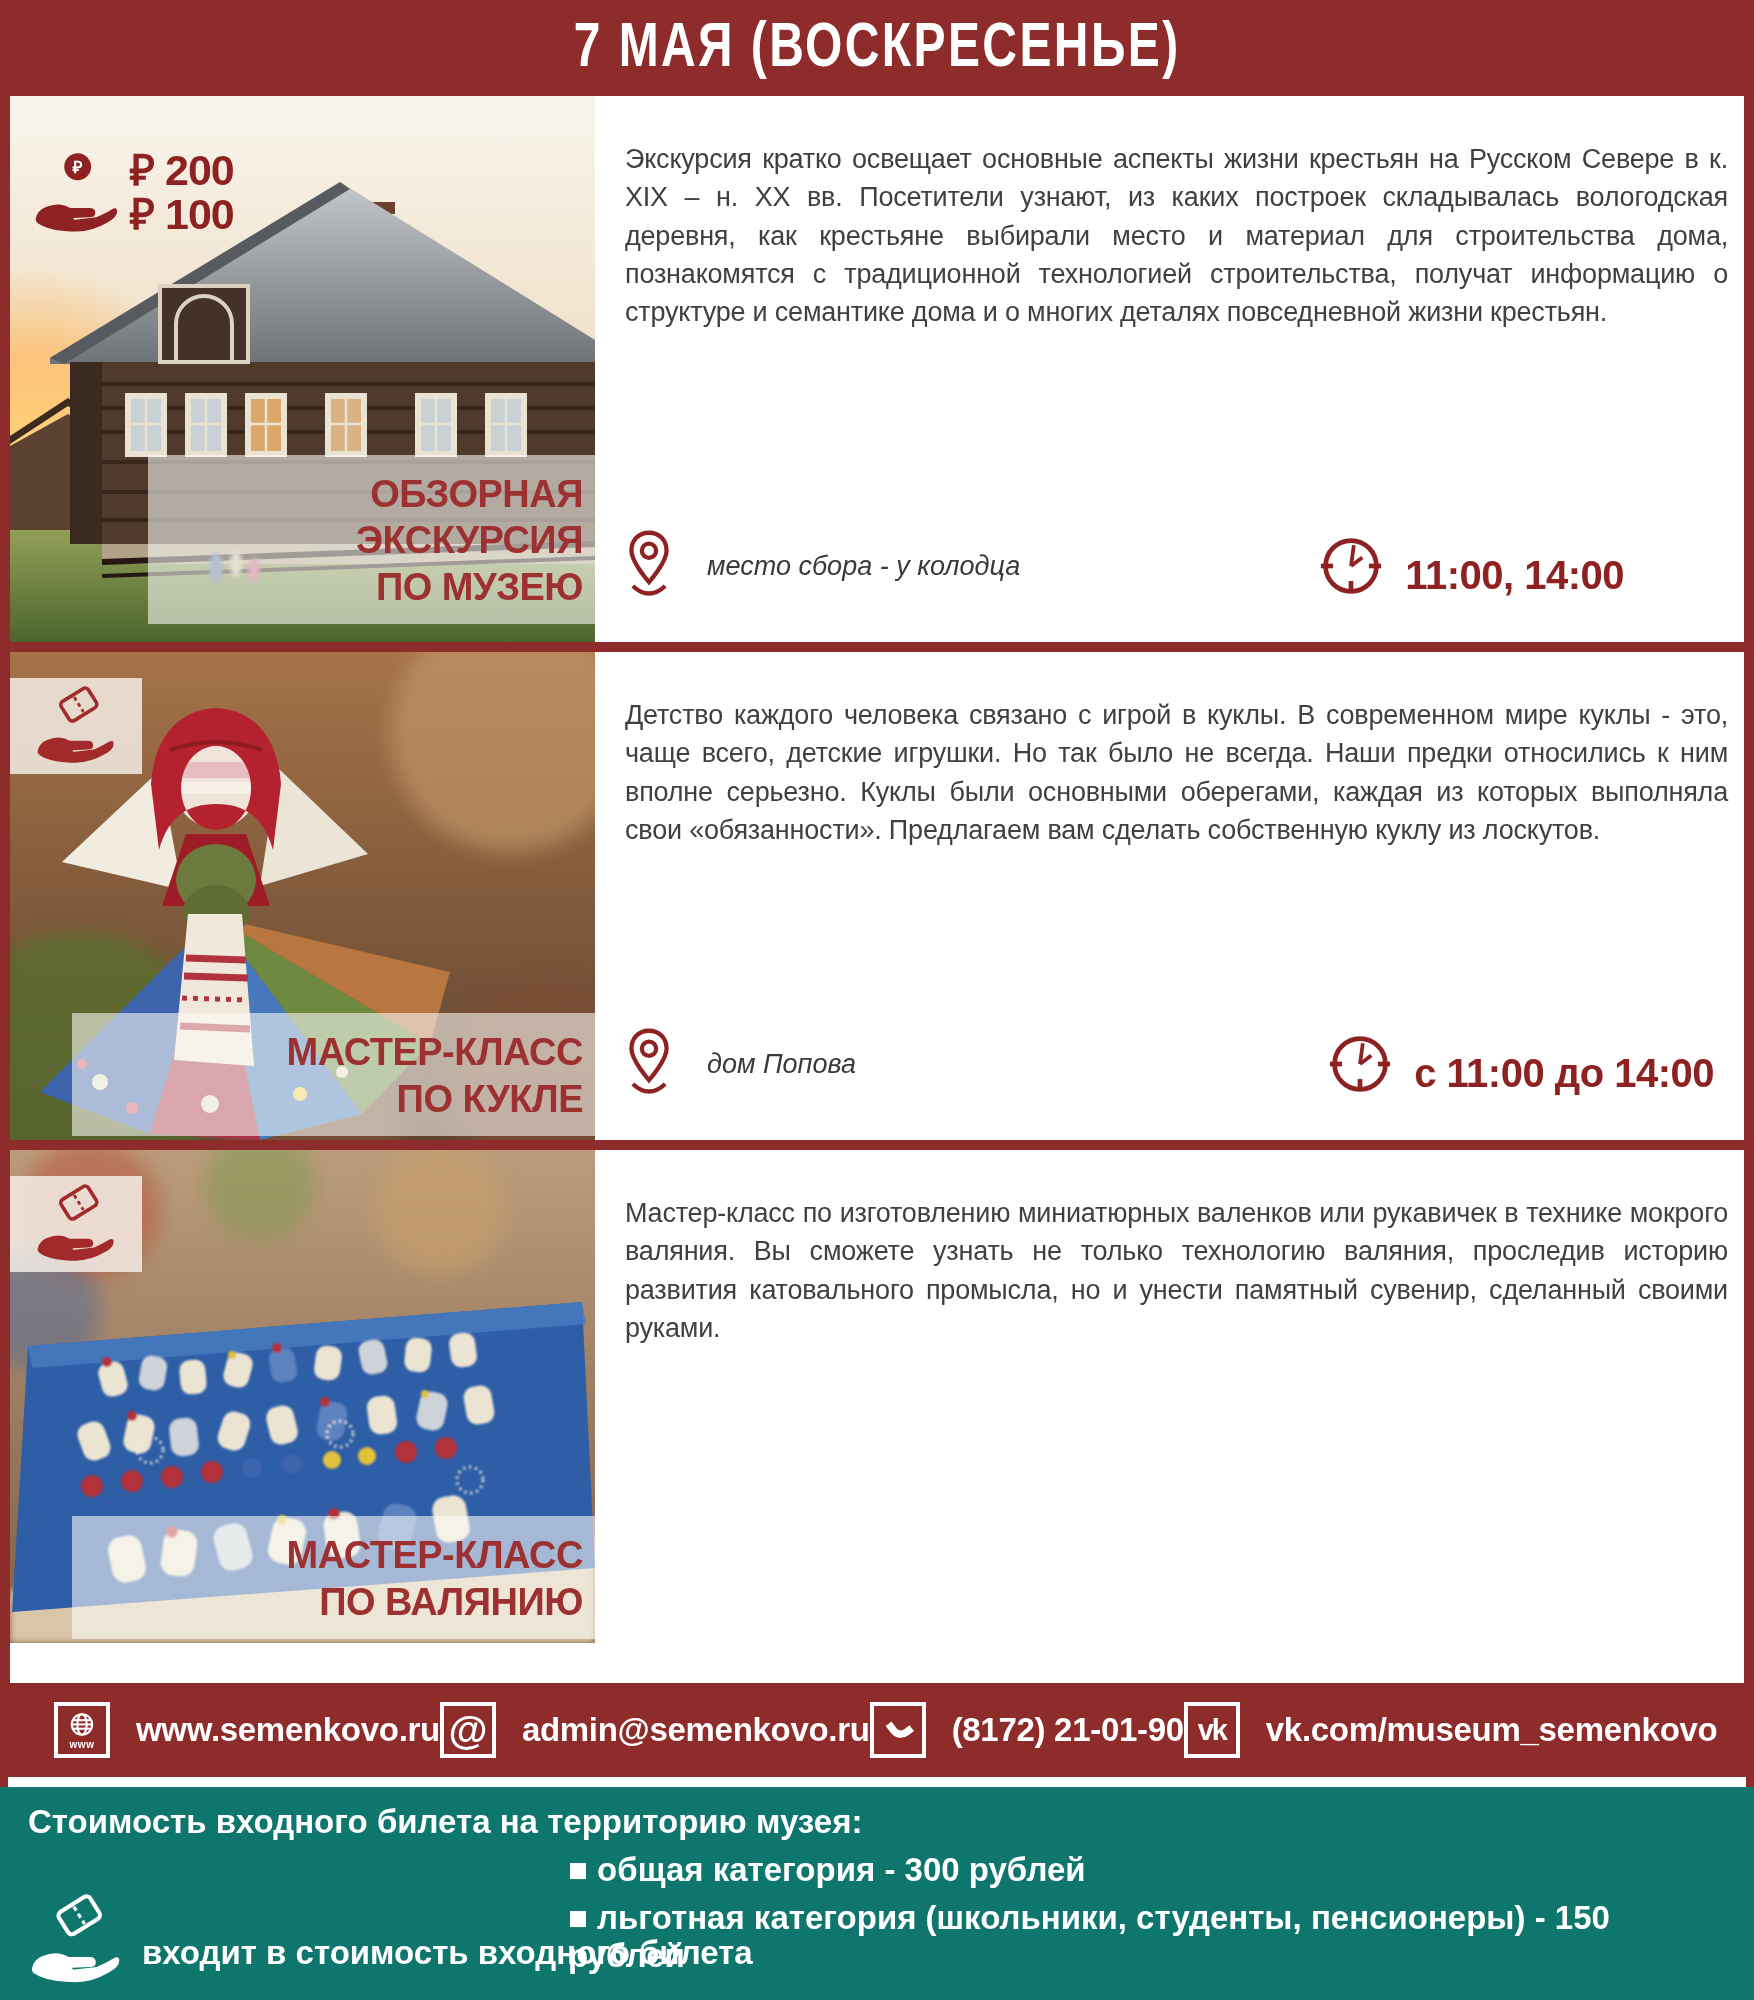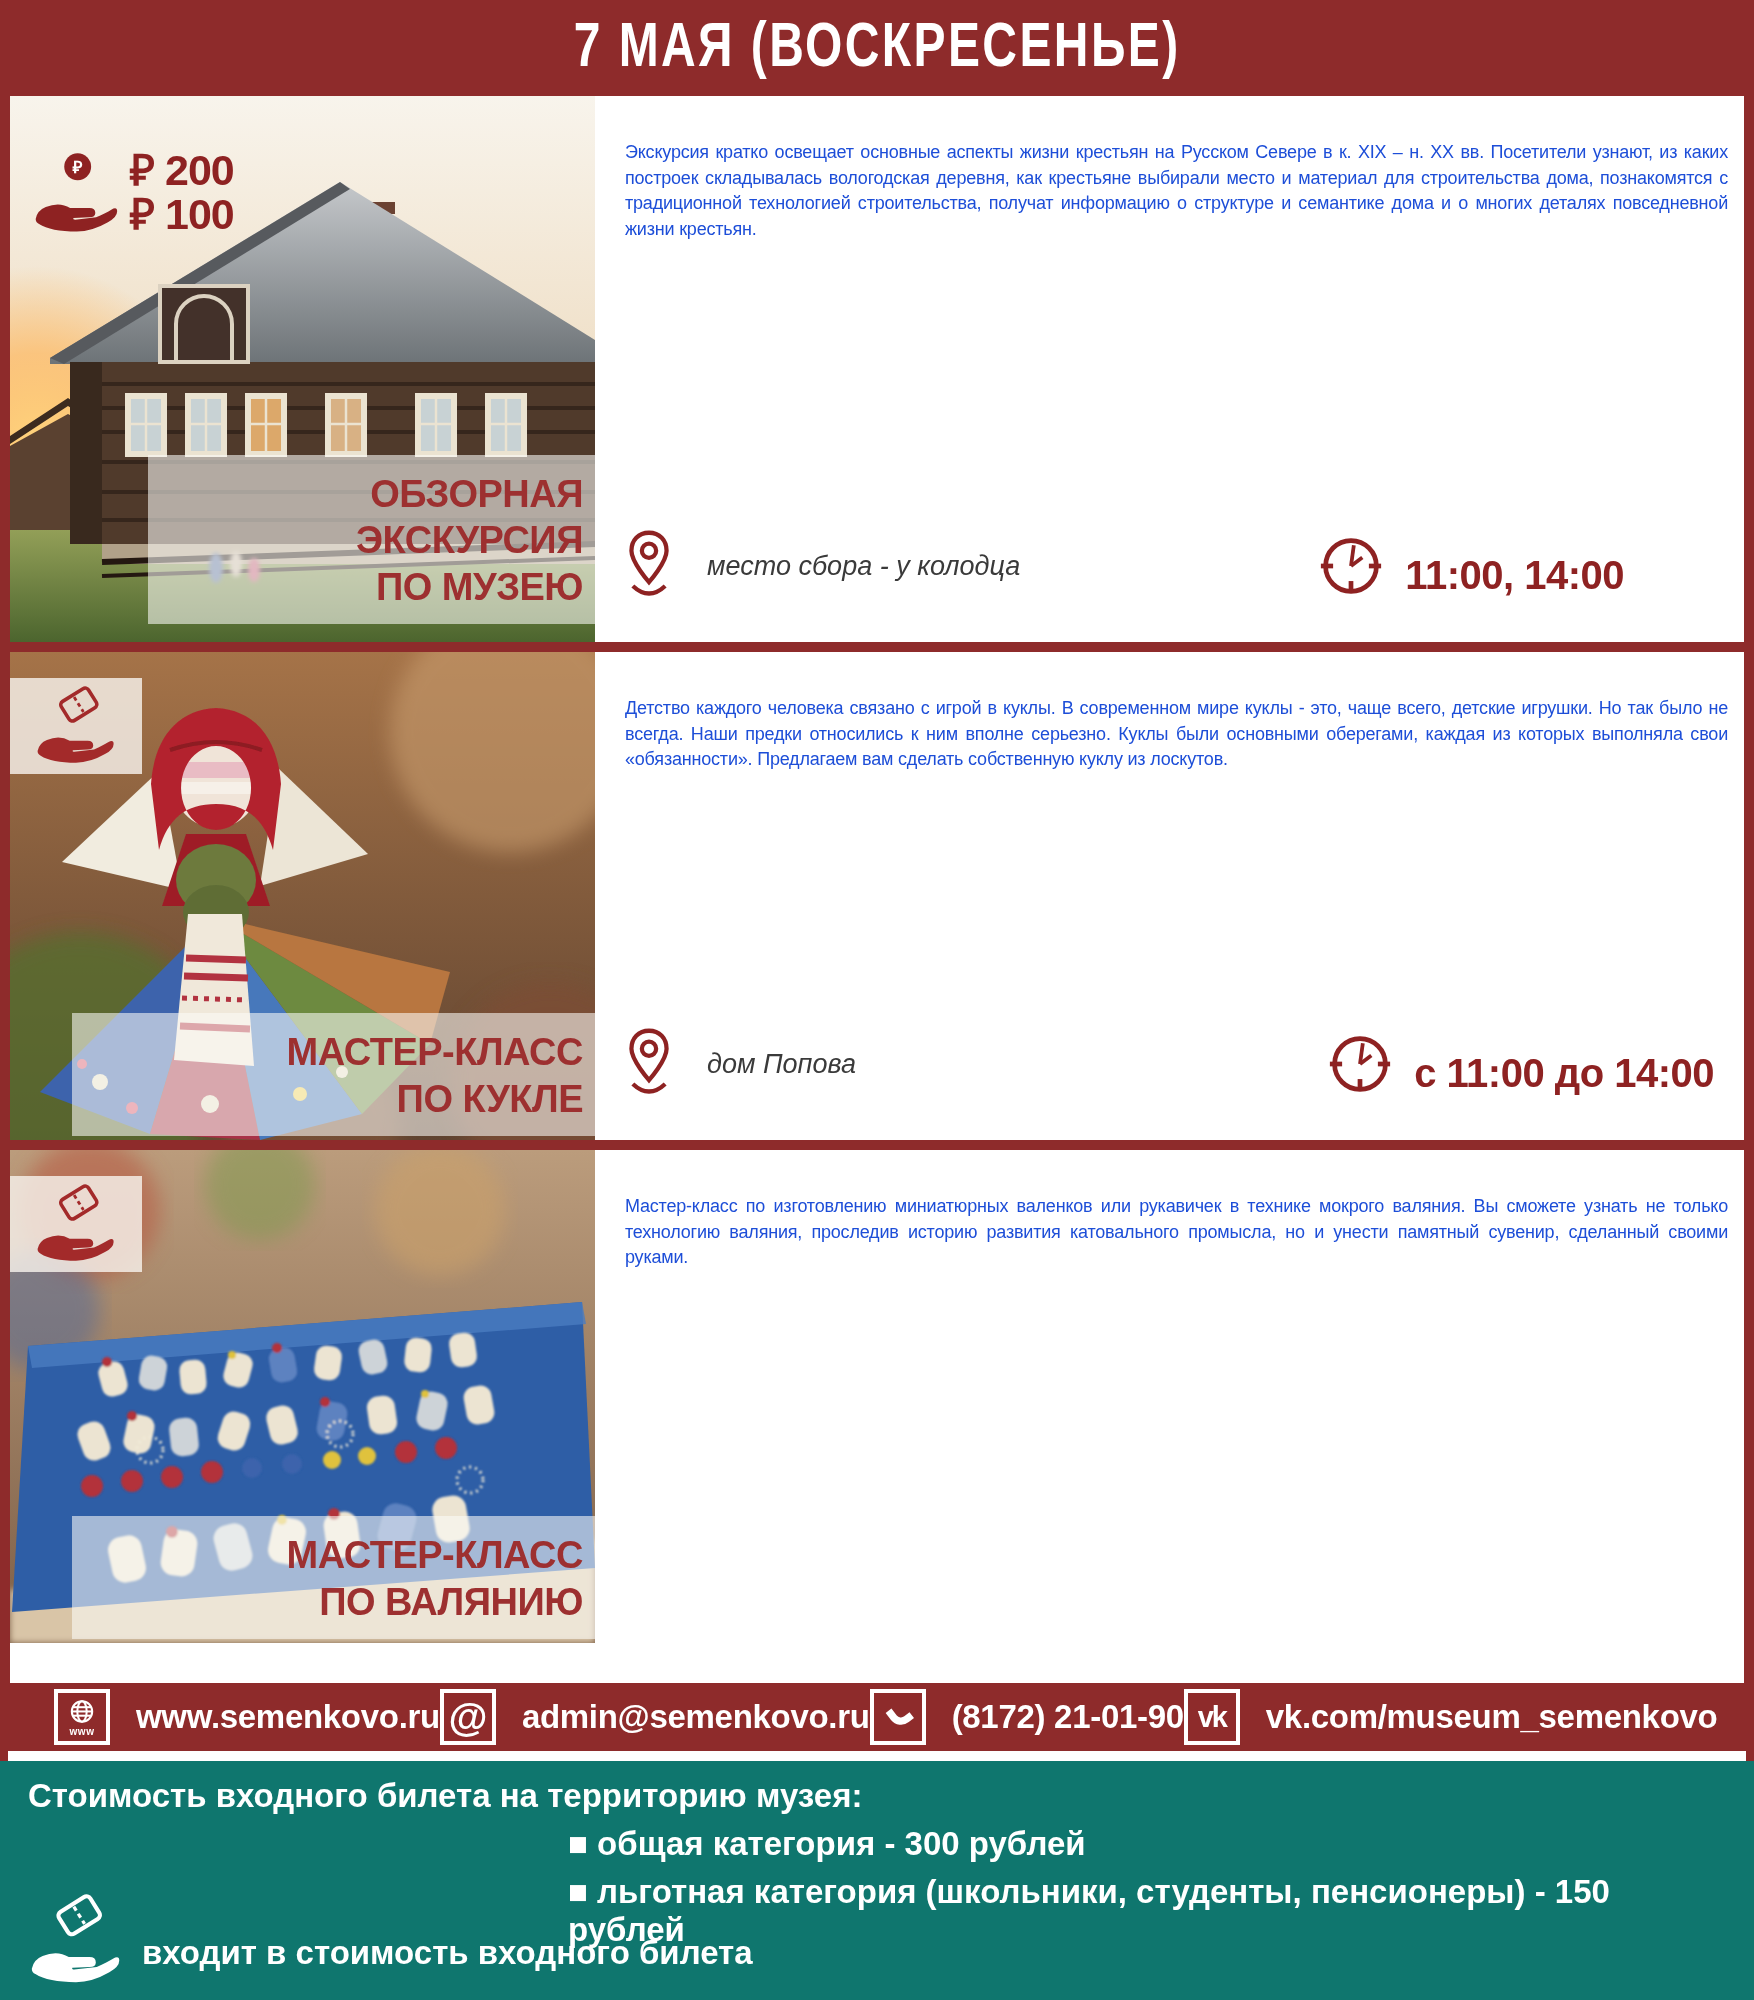--- a/index.html
+++ b/index.html
@@ -23,33 +23,33 @@
   .prices{font-weight:bold;font-size:43px;line-height:1.03;color:#8e2222;letter-spacing:-1px;white-space:nowrap}
 
   .ticket-badge{position:absolute;top:26px;left:0;width:132px;height:96px;background:rgba(246,242,236,.82);display:flex;align-items:center;justify-content:center}
   .ticket-badge svg{width:88px;height:80px;color:#a32a2a}
 
   .title-band{position:absolute;right:0;bottom:18px;left:138px;background:rgba(252,251,248,.58);padding:16px 12px 14px;text-align:right}
   .c2 .title-band,.c3 .title-band{left:62px;bottom:4px}
   .title-band h2{font-size:38px;line-height:1.22;color:#9d3030;letter-spacing:-.5px;font-weight:bold}
 
   .content{flex:1;display:flex;flex-direction:column;padding:44px 16px 38px 30px;min-width:0}
-  .desc{font-size:18px;line-height:1.42;color:#1d4ed8;text-align:justify;letter-spacing:-.2px}
+  .desc{font-size:27px;line-height:1.42;color:#404040;text-align:justify;letter-spacing:-.2px}
   .meta{margin-top:auto;display:flex;align-items:center}
   .pin{width:48px;height:76px;color:#8e2222;flex:0 0 auto}
   .loc{font-style:italic;font-size:27px;color:#3a3a3a;margin-left:34px}
   .time-group{margin-left:auto;display:flex;align-items:flex-end;gap:22px;margin-right:14px}
   .c1 .time-group{margin-right:104px}
   .clock{width:64px;height:64px;color:#8e2222;flex:0 0 auto}
   .time{font-size:40px;font-weight:bold;color:#8e2222;letter-spacing:-.5px;white-space:nowrap}
 
   .white-strip{height:40px;background:#fff;margin:0 10px}
 
   
-  .contact-bar{height:68px;display:flex;align-items:center;justify-content:space-between;padding:18px 54px;background:#8e2b2b}
+  .contact-bar{height:94px;display:flex;align-items:center;justify-content:space-between;padding:18px 54px;background:#8e2b2b}
   .contact{display:flex;align-items:center;gap:26px;color:#fff;text-decoration:none;cursor:pointer}
   .icon-box{width:56px;height:56px;border:4px solid #fff;display:flex;flex-direction:column;align-items:center;justify-content:center;flex:0 0 auto}
   .icon-box svg{display:block}
   .globe-www{font-size:10px;font-weight:bold;line-height:1;margin-top:-3px;letter-spacing:.5px}
   .at-glyph{font-size:40px;font-weight:bold;line-height:.9}
   .vk-glyph{font-size:29px;font-weight:bold;letter-spacing:-2px;line-height:1}
   .contact .label{font-size:33px;font-weight:bold;letter-spacing:-.3px;white-space:nowrap}
 
   .white-line{height:10px;background:#fff;margin:0 8px}
 

